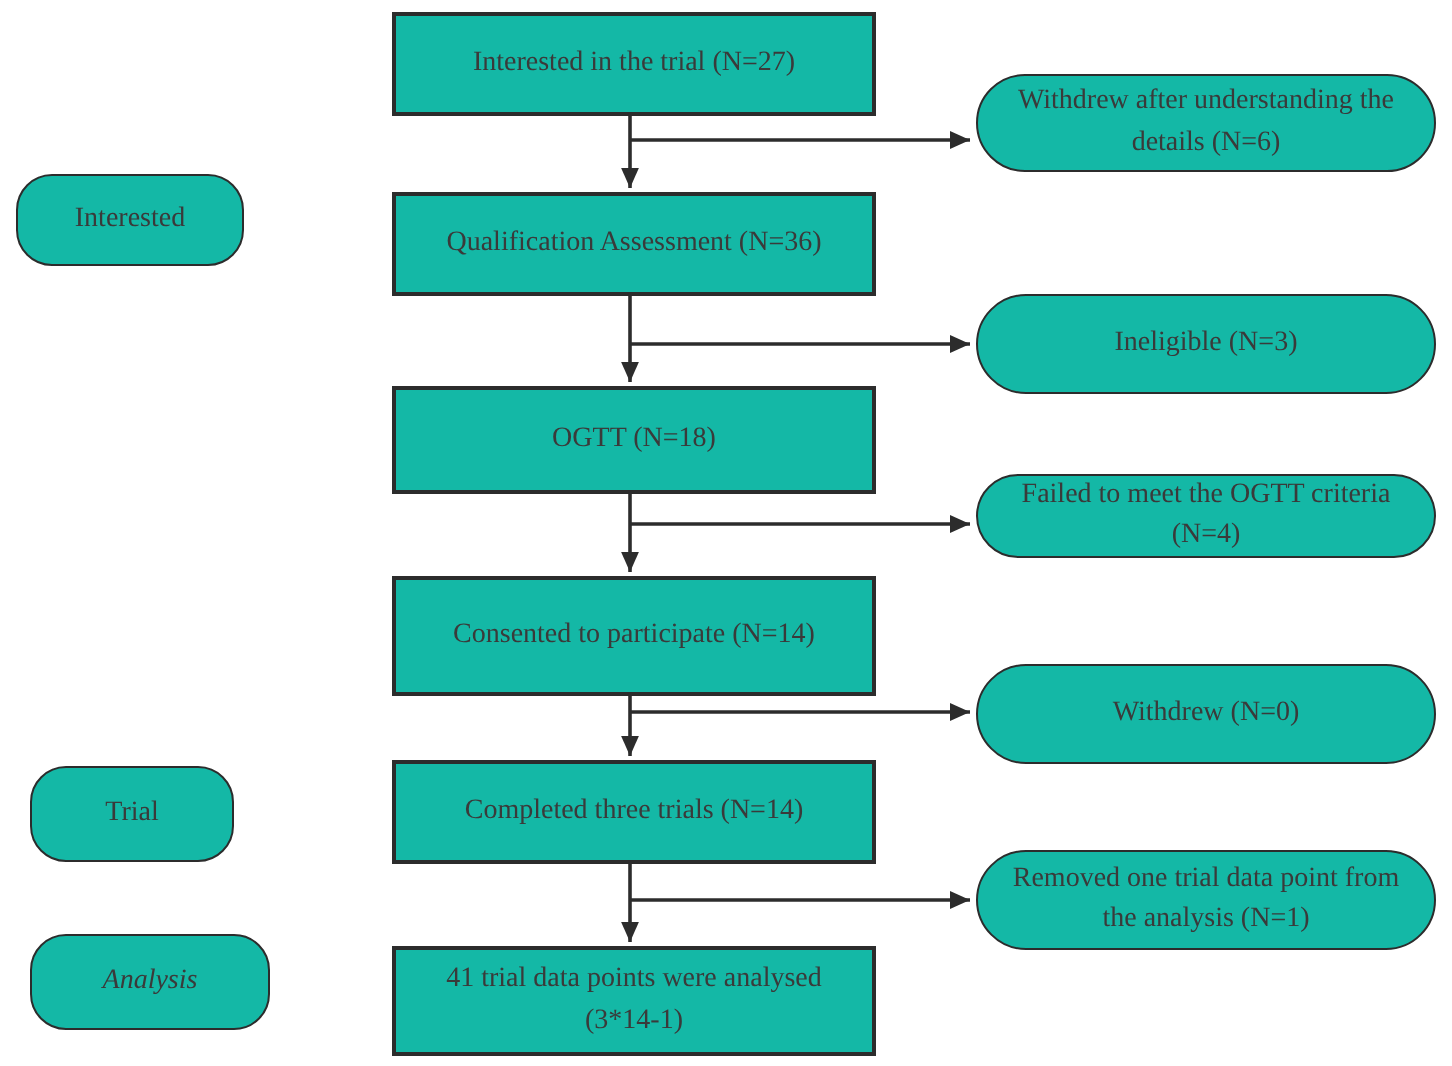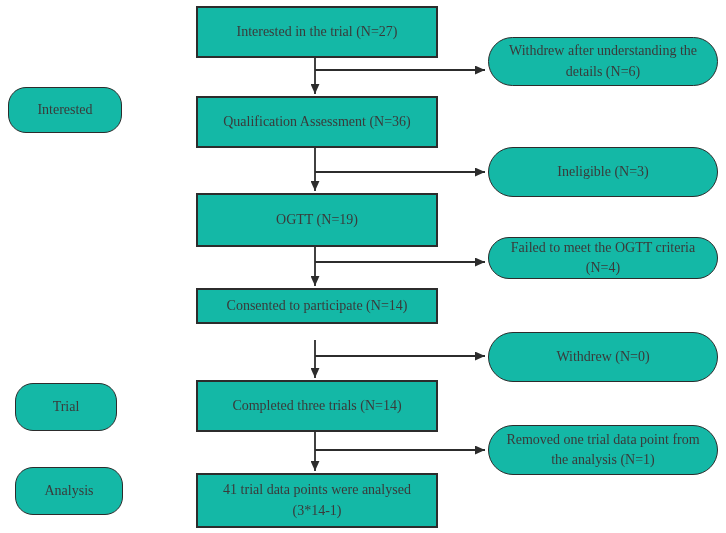--- a/index.html
+++ b/index.html
@@ -25,21 +25,21 @@
   }
   .step {
     left: 196px;
     width: 242px;
     border: 2px solid #2c2c2c;
     padding: 2px 10px;
   }
   .step-1 { top: 6px;   height: 52px; }
   .step-2 { top: 96px;  height: 52px; }
   .step-3 { top: 193px; height: 54px; }
-  .step-4 { top: 288px; height: 36px; }
+  .step-4 { top: 288px; height: 60px; }
   .step-5 { top: 380px; height: 52px; }
   .step-6 { top: 473px; height: 55px; }
   .exclusion {
     left: 488px;
     width: 230px;
     border: 1.7px solid #2c2c2c;
     border-radius: 25px;
     padding: 2px 14px;
   }
   .excl-1 { top: 37px;  height: 49px; align-items: center; }
@@ -47,21 +47,21 @@
   .excl-3 { top: 237px; height: 42px; }
   .excl-4 { top: 332px; height: 50px; }
   .excl-5 { top: 425px; height: 50px; }
   .phase {
     border: 1.7px solid #2c2c2c;
     border-radius: 18px;
     padding: 2px 8px;
   }
   .phase-1 { left: 8px;  top: 87px;  width: 114px; height: 46px; }
   .phase-2 { left: 15px; top: 383px; width: 102px; height: 48px; }
-  .phase-3 { left: 15px; top: 467px; width: 108px; height: 48px; }
+  .phase-3 { left: 15px; top: 467px; width: 120px; height: 48px; font-style: italic; }
   .arrows {
     position: absolute;
     left: 0; top: 0;
     width: 726px; height: 533px;
     pointer-events: none;
   }
 </style>
 </head>
 <body>
 
@@ -99,21 +99,21 @@
     <span>Analysis</span>
   </div>
 
   <div class="box step step-1">
     <span>Interested in the trial (N=27)</span>
   </div>
   <div class="box step step-2">
     <span>Qualification Assessment (N=36)</span>
   </div>
   <div class="box step step-3">
-    <span>OGTT (N=19)</span>
+    <span>OGTT (N=18)</span>
   </div>
   <div class="box step step-4">
     <span>Consented to participate (N=14)</span>
   </div>
   <div class="box step step-5">
     <span>Completed three trials (N=14)</span>
   </div>
   <div class="box step step-6">
     <span>41 trial data points were analysed (3*14-1)</span>
   </div>

